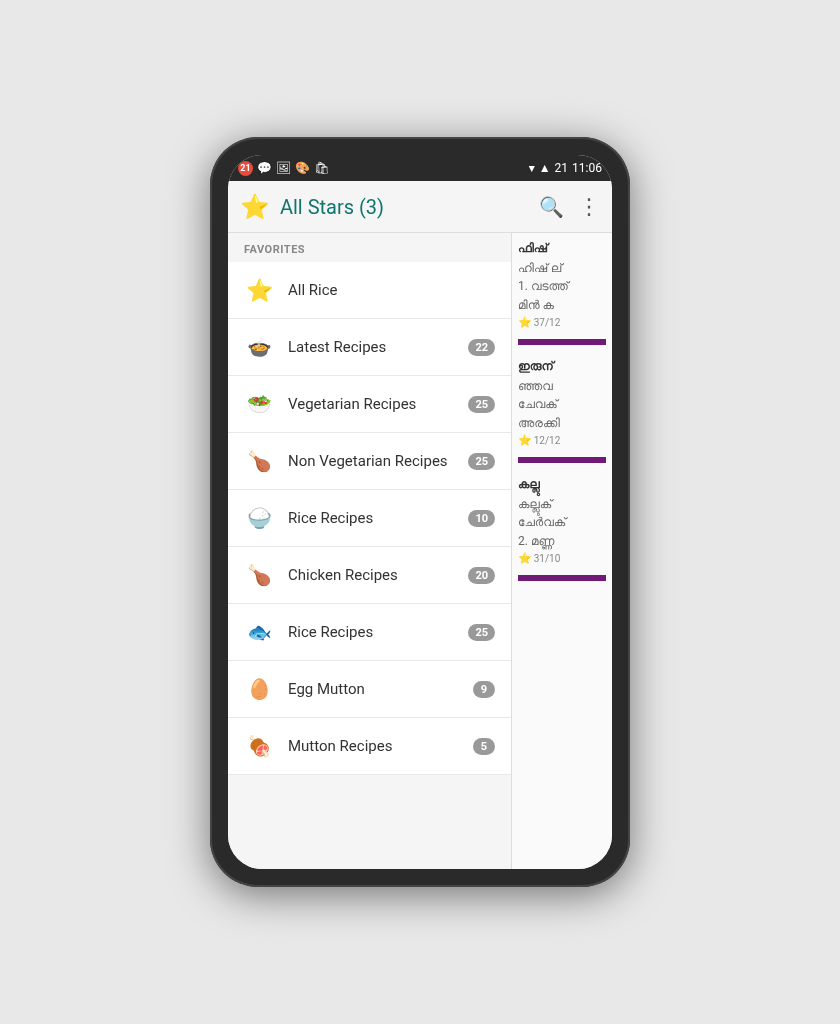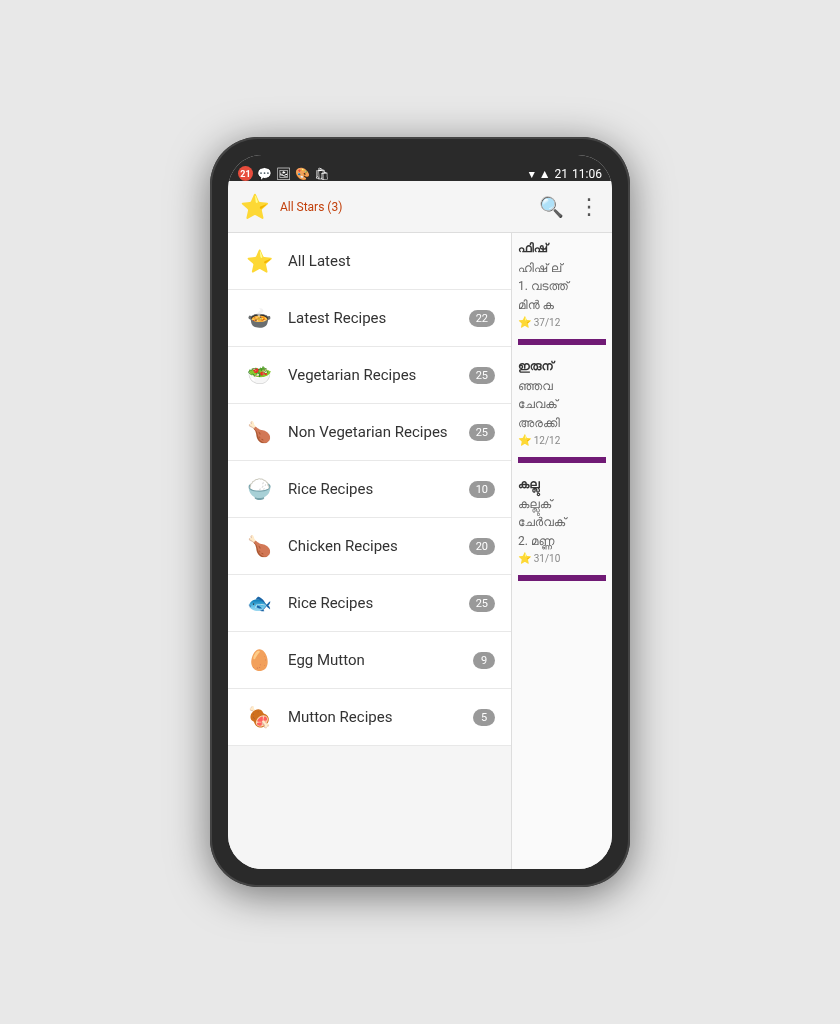--- a/index.html
+++ b/index.html
@@ -32,21 +32,21 @@
       display: flex;
       flex-direction: column;
     }
 
     
     .status-bar {
       background: #2a2a2a;
       color: white;
       height: 26px;
       display: flex;
-      align-items: flex-end;
+      align-items: center;
       justify-content: space-between;
       padding: 0 10px;
       font-size: 11px;
       flex-shrink: 0;
     }
 
     .status-left {
       display: flex;
       align-items: center;
       gap: 4px;
@@ -71,23 +71,23 @@
       flex-shrink: 0;
     }
 
     .header-star {
       font-size: 24px;
       margin-right: 10px;
     }
 
     .header-title {
       flex: 1;
-      font-size: 12px;
+      font-size: 20px;
       font-weight: 400;
-      color: #c2410c;
+      color: #0f766e;
     }
 
     .header-icon {
       color: #555;
       font-size: 20px;
       margin-left: 14px;
       cursor: pointer;
     }
 
     
@@ -147,21 +147,21 @@
       font-size: 15px;
       color: #333;
     }
 
     .item-badge {
       background: #999;
       color: white;
       border-radius: 12px;
       padding: 2px 7px;
       font-size: 11px;
-      font-weight: normal;
+      font-weight: bold;
       min-width: 22px;
       text-align: center;
     }
 
     .favorites-item {
       display: flex;
       align-items: center;
       padding: 12px 16px;
       background: white;
       border-bottom: 1px solid #e8e8e8;
@@ -243,24 +243,25 @@
       <span class="header-star">⭐</span>
       <span class="header-title">All Stars (3)</span>
       <span class="header-icon">🔍</span>
       <span class="header-icon" style="font-size:22px;">⋮</span>
     </div>
 
     <div class="content-area">
 
       <div class="left-panel">
 
+        <div class="section-header">FAVORITES</div>
 
         <div class="favorites-item list-item">
           <div class="item-icon">⭐</div>
-          <span class="item-label">All Latest</span>
+          <span class="item-label">All Rice</span>
         </div>
 
 
         <div class="list-item">
           <div class="item-icon">🍲</div>
           <span class="item-label">Latest Recipes</span>
           <span class="item-badge">22</span>
         </div>
 
         <div class="list-item">

